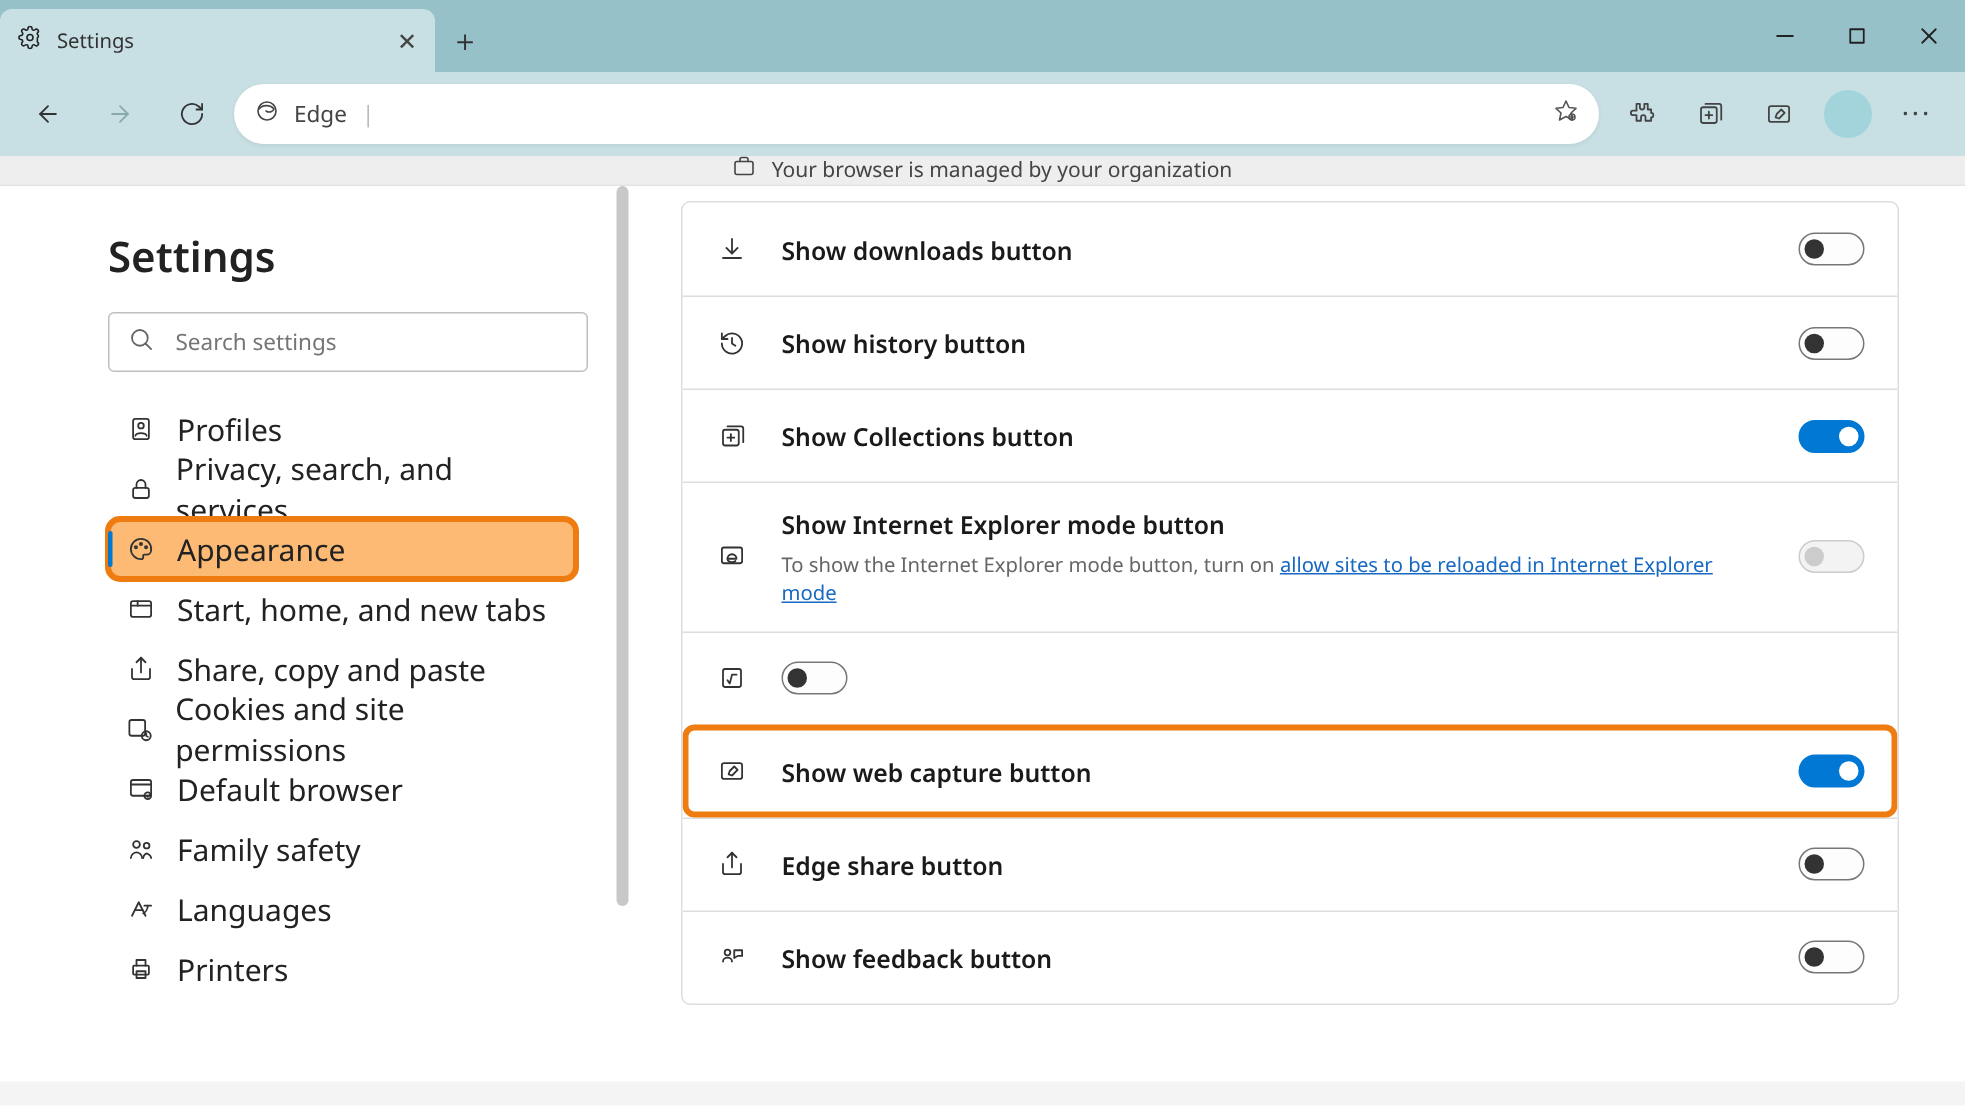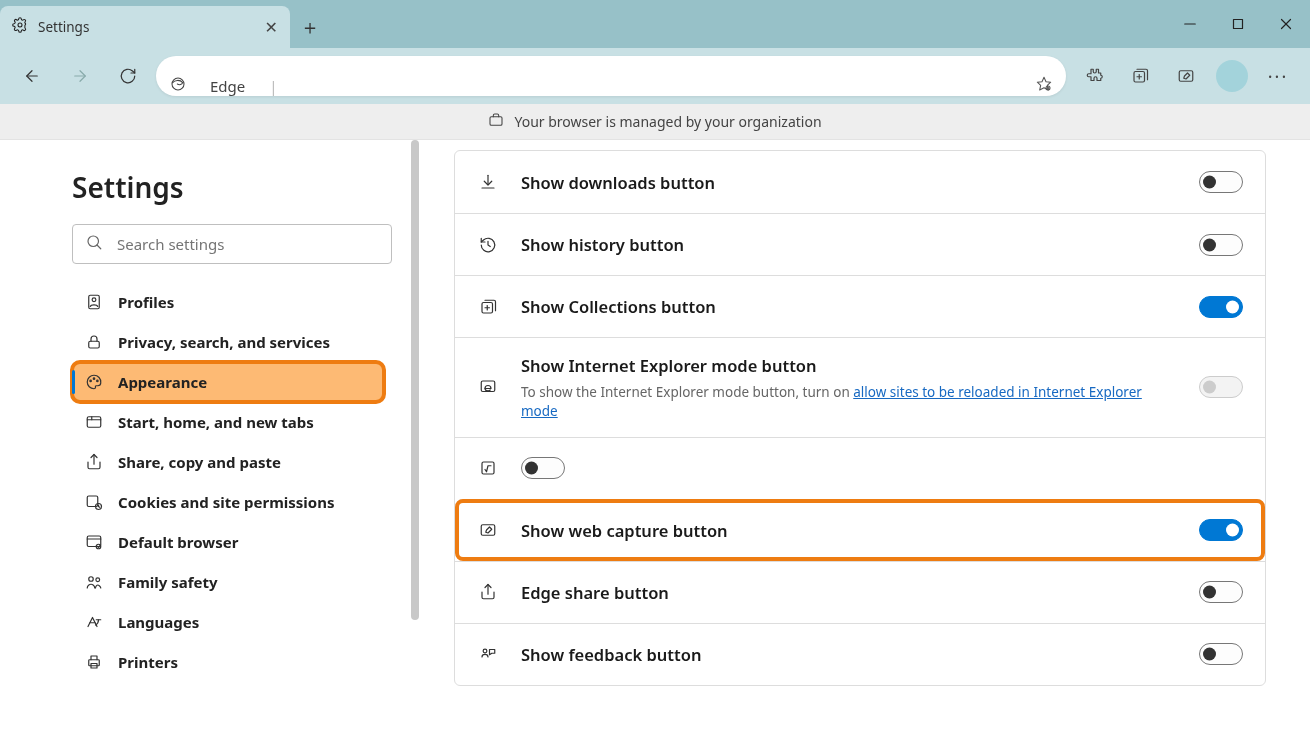--- a/index.html
+++ b/index.html
@@ -24,40 +24,40 @@
   .tab{display:flex;align-items:center;background:var(--toolbar-bg);width:290px;border-top-left-radius:8px;border-top-right-radius:8px;margin-top:6px;padding:0 12px;gap:10px;}
   .tab .close{margin-left:auto;font-size:16px;color:#444;}
   .tab-title{font-size:13.5px;color:#333;}
   .new-tab{display:flex;align-items:center;justify-content:center;width:40px;margin-top:6px;font-size:20px;color:#333;}
   .win-controls{margin-left:auto;display:flex;}
   .win-btn{width:48px;display:flex;align-items:center;justify-content:center;font-size:13px;color:#222;}
   
   .toolbar{height:56px;background:var(--toolbar-bg);display:flex;align-items:center;padding:0 12px;gap:8px;}
   .nav-btn{width:40px;height:40px;display:flex;align-items:center;justify-content:center;color:#333;border-radius:4px;}
   .nav-btn.disabled{color:#8aa;}
-  .addr{flex:1;height:40px;background:#fff;border-radius:20px;display:flex;align-items:flex-end;padding:0 14px;gap:24px;font-size:15px;color:#444;box-shadow:0 1px 3px rgba(0,0,0,.08);}
+  .addr{flex:1;height:40px;background:#fff;border-radius:20px;display:flex;align-items:center;padding:0 14px;gap:10px;font-size:15px;color:#444;box-shadow:0 1px 3px rgba(0,0,0,.08);}
   .addr .divider{color:#bbb;}
   .addr .url{color:#555;}
   .addr .fav{margin-left:auto;color:#555;}
   .tool-icons{display:flex;gap:6px;align-items:center;}
   .tool-icons .ico{width:40px;height:40px;display:flex;align-items:center;justify-content:center;color:#444;}
   .avatar{width:32px;height:32px;border-radius:50%;background:var(--avatar);}
   .more{font-size:18px;letter-spacing:2px;}
   
-  .banner{height:36px;background:var(--banner-bg);display:flex;align-items:center;justify-content:center;gap:10px;font-size:14px;color:#444;border-bottom:1px solid #e3e3e3;}
+  .banner{height:20px;background:var(--banner-bg);display:flex;align-items:center;justify-content:center;gap:10px;font-size:14px;color:#444;border-bottom:1px solid #e3e3e3;}
   
   .content{display:flex;height:calc(737px - 48px - 56px - 36px);background:var(--page-bg);}
   .sidebar{width:420px;padding:28px 36px 0 72px;position:relative;}
   .sidebar-scroll{position:absolute;right:0;top:0;bottom:0;width:10px;}
   .sidebar-scroll .thumb{position:absolute;right:1px;top:0;width:8px;height:480px;background:#c8c8c8;border-radius:4px;}
   .settings-h{font-size:28px;font-weight:600;margin:0 0 18px 0;}
   .search{height:40px;border:1px solid #bfbfbf;border-radius:4px;display:flex;align-items:center;padding:0 12px;gap:12px;color:#666;font-size:15px;margin-bottom:18px;width:320px;}
   .search input{border:none;outline:none;font-size:15px;flex:1;color:#333;background:transparent;}
   .nav-list{list-style:none;margin:0;padding:0;}
-  .nav-item{display:flex;align-items:center;height:40px;gap:14px;padding:0 12px;font-size:15px;color:#222;border-radius:4px;position:relative;font-weight:bold;}
+  .nav-item{display:flex;align-items:center;height:40px;gap:14px;padding:0 12px;font-size:20px;color:#222;border-radius:4px;position:relative;}
   .nav-item.active{background:#fdba74;}
   .nav-item.active::before{content:"";position:absolute;left:0;top:8px;bottom:8px;width:3px;background:var(--blue);border-radius:2px;}
   .nav-item.hl{outline:4px solid var(--highlight);outline-offset:-2px;border-radius:8px;}
   .nav-icon{width:20px;display:flex;justify-content:center;color:#333;}
   
   .main{flex:1;overflow:auto;padding:10px 44px 10px 34px;}
   .card{border:1px solid var(--border);border-radius:6px;overflow:hidden;}
   .row{display:flex;align-items:center;padding:16px 22px;gap:22px;border-top:1px solid var(--border);min-height:62px;position:relative;}
   .row:first-child{border-top:none;}
   .row-icon{width:22px;display:flex;justify-content:center;color:#333;flex-shrink:0;}

